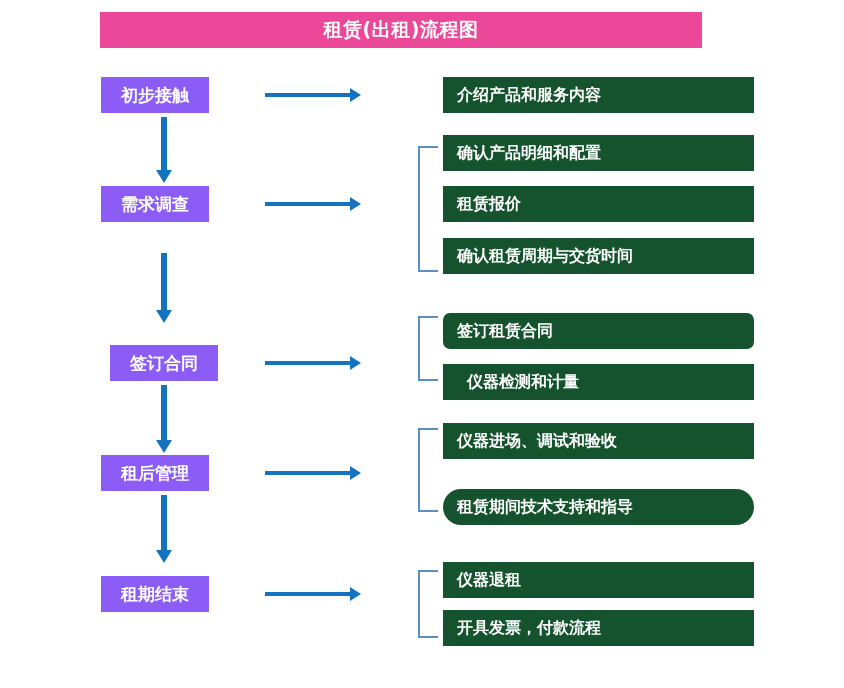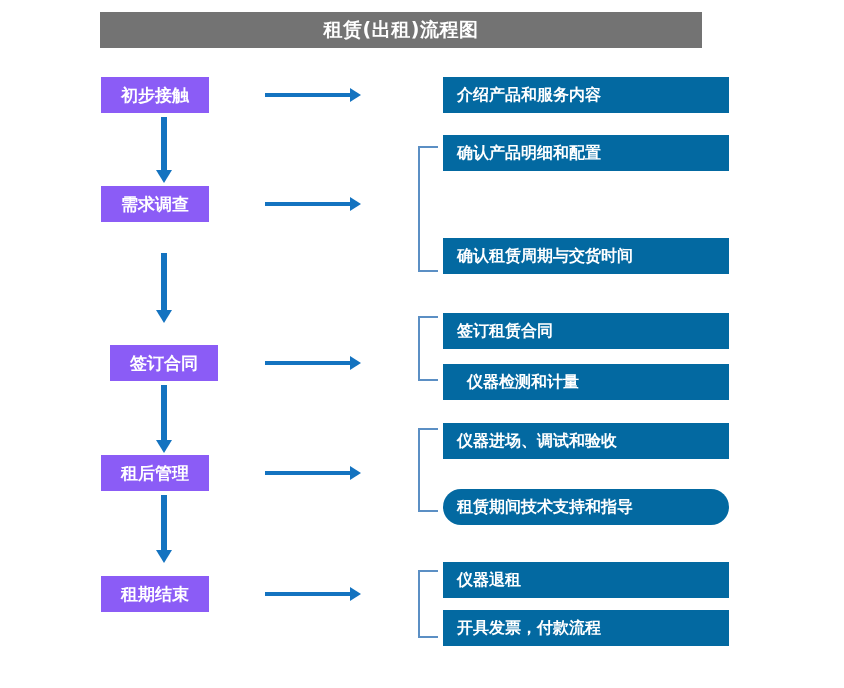--- a/index.html
+++ b/index.html
@@ -22,21 +22,21 @@
     height: 688px;
   }
 
   
   .title-bar {
     position: absolute;
     left: 100px;
     top: 12px;
     width: 602px;
     height: 36px;
-    background: #737373;
+    background: #ec4899;
     color: #ffffff;
     display: flex;
     align-items: center;
     justify-content: center;
     font-size: 19px;
     font-weight: bold;
     letter-spacing: 0.5px;
     white-space: nowrap;
   }
 
@@ -52,23 +52,23 @@
     justify-content: center;
     font-size: 17px;
     font-weight: bold;
     white-space: nowrap;
   }
 
   
   .detail-box {
     position: absolute;
     left: 443px;
-    width: 286px;
+    width: 311px;
     height: 36px;
-    background: #0369a1;
+    background: #14532d;
     color: #ffffff;
     display: flex;
     align-items: center;
     font-size: 16px;
     font-weight: bold;
     padding-left: 14px;
     box-sizing: border-box;
     white-space: nowrap;
   }
 
@@ -160,37 +160,38 @@
   </div>
 
   <div class="v-arrow" style="left:156px; top:253px; height:70px;">
     <div class="shaft" style="height:57px;"></div>
     <div class="head"></div>
   </div>
 
   <div class="bracket" style="top:146px; height:126px;"></div>
 
   <div class="detail-box" style="top:135px;">确认产品明细和配置</div>
+  <div class="detail-box" style="top:186px;">租赁报价</div>
   <div class="detail-box" style="top:238px;">确认租赁周期与交货时间</div>
 
   <div class="stage-box" style="left:110px; top:345px;">签订合同</div>
 
   <div class="h-arrow" style="left:265px; top:356px;">
     <div class="shaft"></div>
     <div class="head"></div>
   </div>
 
   <div class="v-arrow" style="left:156px; top:385px; height:68px;">
     <div class="shaft" style="height:55px;"></div>
     <div class="head"></div>
   </div>
 
   <div class="bracket" style="top:316px; height:65px;"></div>
 
-  <div class="detail-box" style="top:313px;">签订租赁合同</div>
+  <div class="detail-box" style="top:313px;border-radius:7px;">签订租赁合同</div>
   <div class="detail-box" style="top:364px;padding-left:24px;">仪器检测和计量</div>
 
   <div class="stage-box" style="left:101px; top:455px;">租后管理</div>
 
   <div class="h-arrow" style="left:265px; top:466px;">
     <div class="shaft"></div>
     <div class="head"></div>
   </div>
 
   <div class="v-arrow" style="left:156px; top:495px; height:68px;">

